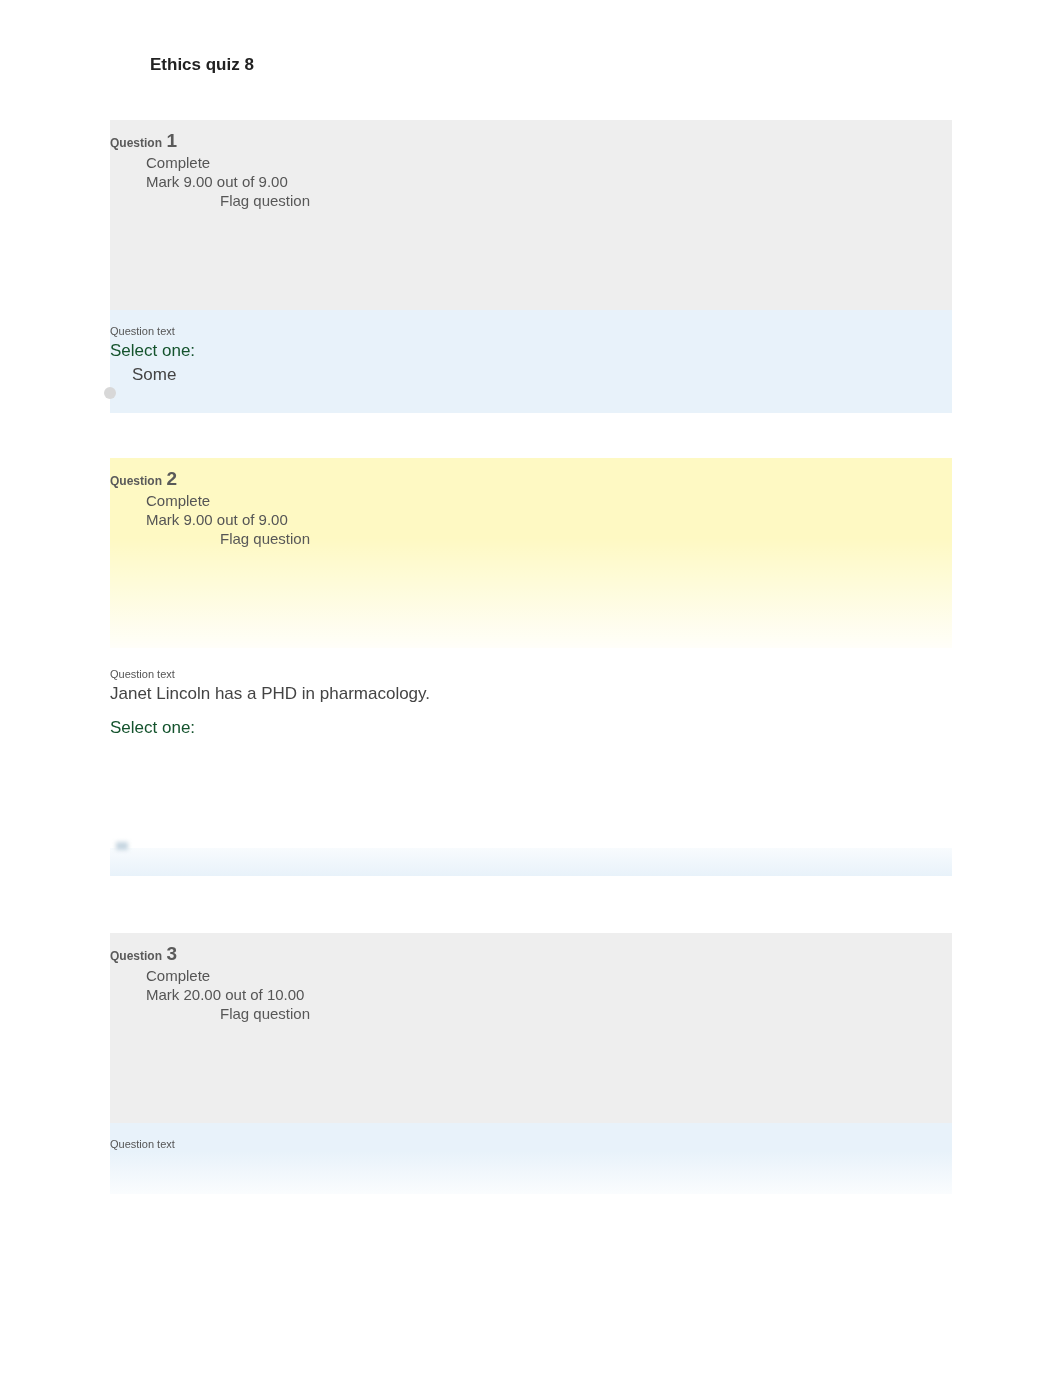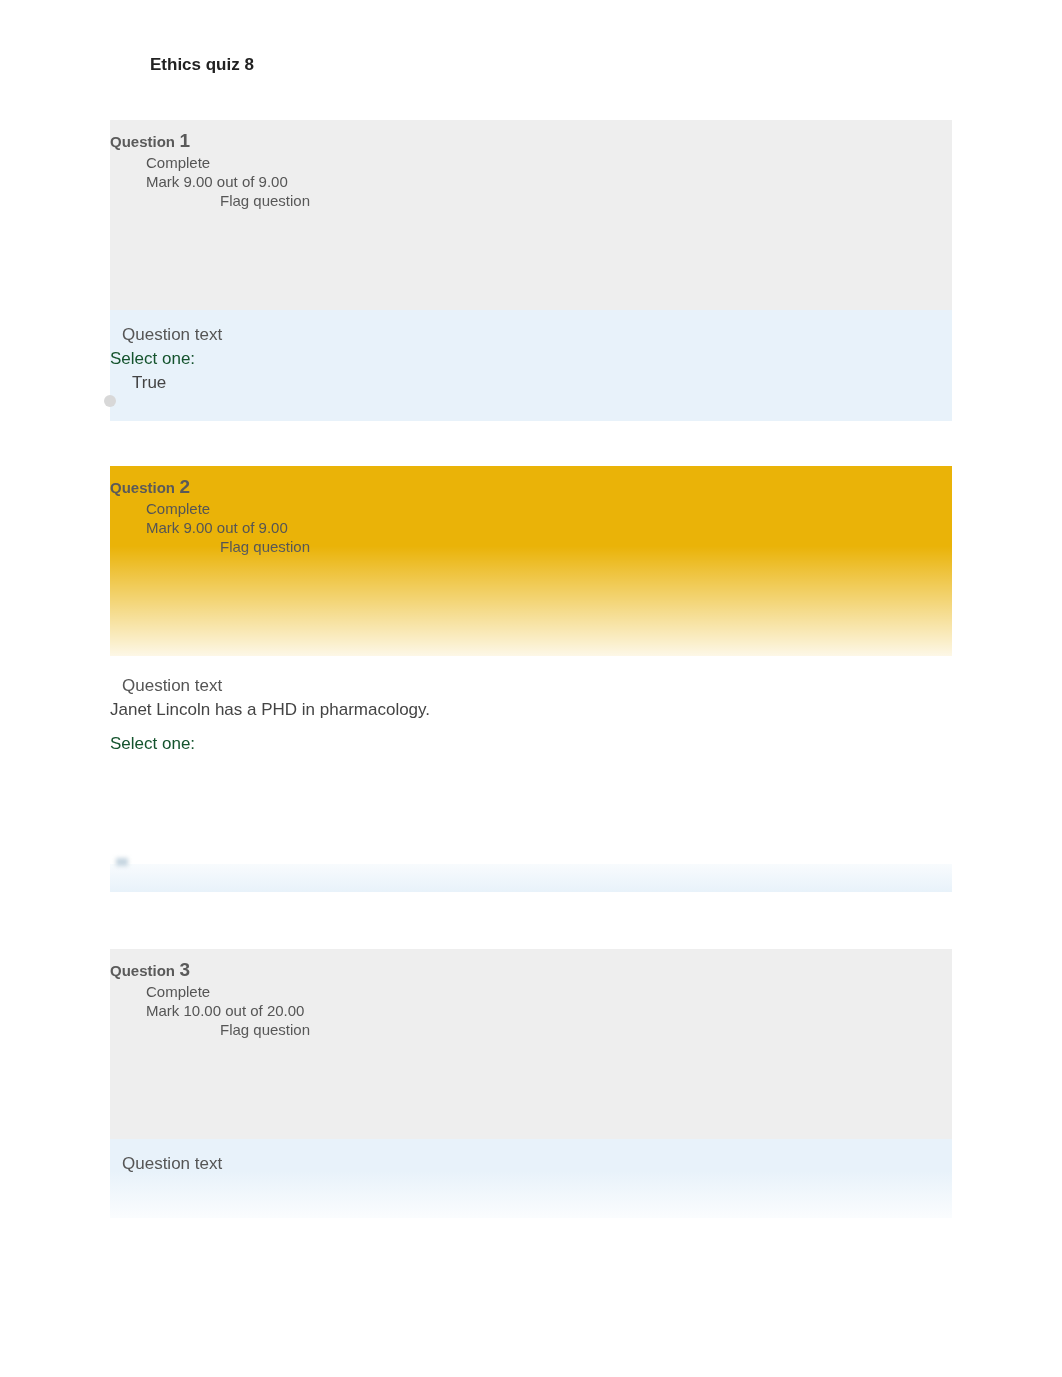--- a/index.html
+++ b/index.html
@@ -28,28 +28,28 @@
   .question-header {
     background: #eeeeee;
     padding: 10px 0 0 0;
     box-sizing: border-box;
     position: relative;
   }
   .question-header.q1 {
     min-height: 190px;
   }
   .question-header.q2 {
-    background: #eab308;
+    background: #fef9c3;
     min-height: 190px;
   }
   .question-header.q3 {
     min-height: 190px;
   }
   .question-label {
-    font-size: 15px;
+    font-size: 12px;
     font-weight: bold;
     color: #5a5a5a;
   }
   .question-number {
     font-size: 19px;
     font-weight: bold;
     color: #5a5a5a;
   }
   .status-line {
     font-size: 15px;
@@ -82,24 +82,23 @@
   }
   .question-body.q2body {
     background: #ffffff;
     padding-top: 20px;
   }
   .question-body.q3body {
     background: linear-gradient(to bottom, #e8f2fa 0%, #e8f2fa 40%, rgba(232,242,250,0.2) 100%);
     padding: 15px 0 40px 0;
   }
   .question-text-label {
-    font-size: 17px;
+    font-size: 11px;
     color: #555;
     margin-bottom: 4px;
-    margin-left: 12px;
   }
   .question-prompt {
     font-size: 17px;
     color: #444;
     margin-bottom: 14px;
   }
   .select-one {
     font-size: 17px;
     color: #14532d;
     margin-bottom: 4px;
@@ -154,21 +153,21 @@
       </div>
       <div class="status-line">Complete</div>
       <div class="status-line">Mark 9.00 out of 9.00</div>
       <div class="flag-line">Flag question</div>
       <div class="blur-overlay"></div>
     </div>
     <div class="question-body">
       <div class="question-text-label">Question text</div>
       <div class="select-one">Select one:</div>
       <div class="option">
-        <span>True</span>
+        <span>Some</span>
         <div class="radio-dot"></div>
       </div>
     </div>
   </div>
 
   <div class="question-block">
     <div class="question-header q2">
       <div>
         <span class="question-label">Question</span>
         <span class="question-number">2</span>
@@ -186,21 +185,21 @@
     </div>
   </div>
 
   <div class="question-block">
     <div class="question-header q3">
       <div>
         <span class="question-label">Question</span>
         <span class="question-number">3</span>
       </div>
       <div class="status-line">Complete</div>
-      <div class="status-line">Mark 10.00 out of 20.00</div>
+      <div class="status-line">Mark 20.00 out of 10.00</div>
       <div class="flag-line">Flag question</div>
       <div class="blur-overlay"></div>
     </div>
     <div class="question-body q3body">
       <div class="question-text-label">Question text</div>
     </div>
   </div>
 
 </div>
 

